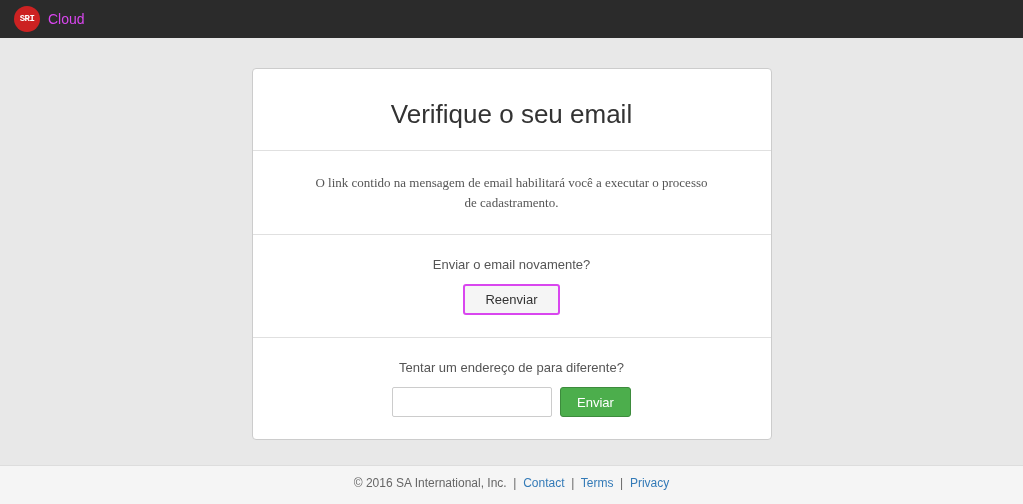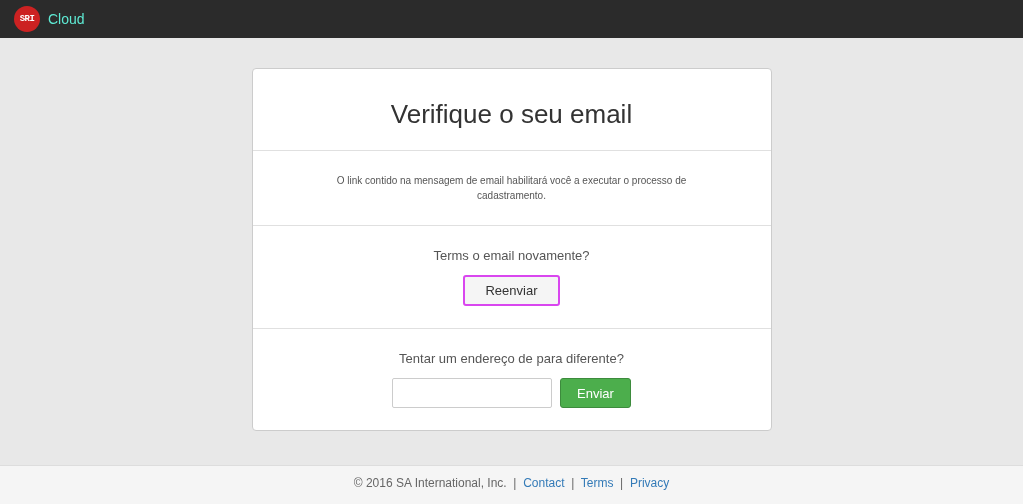--- a/index.html
+++ b/index.html
@@ -33,21 +33,21 @@
       flex-shrink: 0;
       font-family: Liberation Mono, monospace;
     }
     .logo-text-inner {
       color: white;
       font-size: 9px;
       font-weight: bold;
       letter-spacing: -0.5px;
     }
     .header-brand {
-      color: #5eead4;
+      color: #d946ef;
       font-size: 14px;
       font-weight: normal;
     }
 
     
     .main {
       flex: 1;
       display: flex;
       align-items: flex-start;
       justify-content: center;
@@ -95,22 +95,23 @@
       padding: 0 4px;
       font-size: 13px;
       filter: blur(3px);
       user-select: none;
       min-width: 130px;
       height: 16px;
       vertical-align: middle;
     }
     .email-desc {
       color: #555;
-      font-size: 10px;
+      font-size: 13px;
       line-height: 1.5;
+      font-family: Liberation Serif, serif;
     }
 
     .section-label {
       color: #555;
       font-size: 13px;
       margin-bottom: 12px;
     }
 
     .btn-resend {
       background: #f5f5f5;
@@ -187,21 +188,21 @@
 
     <hr class="card-divider">
 
     <div class="card-section">
       <p class="email-desc">O link contido na mensagem de email habilitará você a executar o processo de cadastramento.</p>
     </div>
 
     <hr class="card-divider">
 
     <div class="card-section">
-      <p class="section-label">Terms o email novamente?</p>
+      <p class="section-label">Enviar o email novamente?</p>
       <button class="btn-resend">Reenviar</button>
     </div>
 
     <hr class="card-divider">
 
     <div class="card-section">
       <p class="section-label">Tentar um endereço de para diferente?</p>
       <div class="try-section">
         <input type="text" class="email-input" style="">
         <button class="btn-send">Enviar</button>

